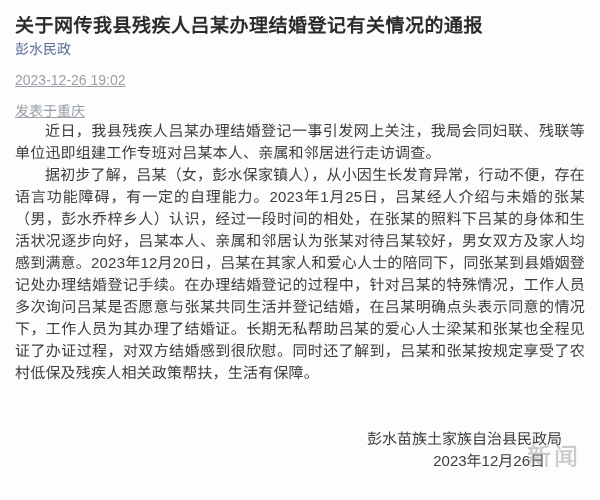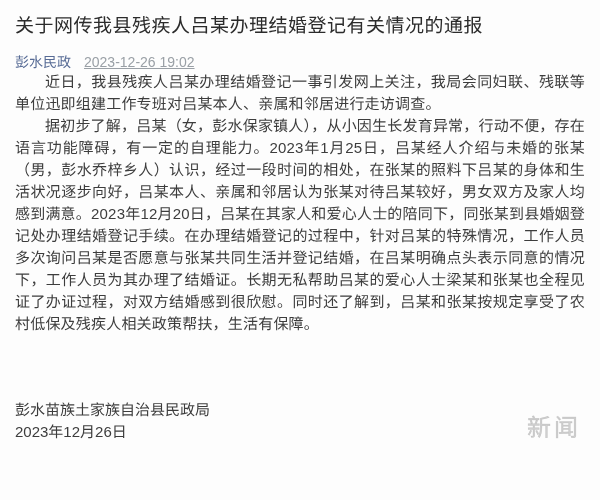--- a/index.html
+++ b/index.html
@@ -16,55 +16,55 @@
     overflow: hidden;
   }
   .page {
     position: relative;
     width: 600px; height: 500px;
     padding: 12px 15px 0 15px;
     background: #fdfdfd;
   }
   .article-title {
     font-size: 19px;
-    font-weight: 400;
+    font-weight: 700;
     line-height: 28px;
     color: var(--title-color, #2b2b2b);
     letter-spacing: 0.5px;
   }
   .byline {
-    margin-top: 13px;
     font-size: 14px;
     line-height: 18px;
     display: flex;
     align-items: baseline;
     gap: 13px;
     white-space: nowrap;
+    flex-direction: column;
   }
   .byline .account {
     color: var(--account-color, #576b95);
     cursor: pointer;
   }
   .byline .meta {
     color: var(--meta-color, #9aa0a6);
     text-decoration: underline;
   }
   .article-body {
     color: var(--body-color, #3d3d3d);
     font-size: 15px;
     line-height: 22px;
     text-align: justify;
     letter-spacing: 0.2px;
   }
   .article-body p {
     text-indent: 2em;
   }
   .signature {
-    margin-top: 64px;
-    text-align: left;
+    margin-top: 44px;
+    text-align: right;
     color: var(--body-color, #3d3d3d);
     font-size: 15px;
     line-height: 22px;
   }
   .signature .sig-org { padding-right: 23px; }
   .signature .sig-date { padding-right: 40px; position: relative; }
   .watermark {
     position: absolute;
     right: 4px;
     bottom: 4px;
@@ -79,20 +79,21 @@
 </head>
 <body>
 
 <div class="page">
 
   <h1 class="article-title">关于网传我县残疾人吕某办理结婚登记有关情况的通报</h1>
 
   <div class="byline">
     <span class="account">彭水民政</span>
     <span class="meta">2023-12-26 19:02</span>
+    <span class="meta">发表于重庆</span>
   </div>
 
   <div class="article-body">
     <p>近日，我县残疾人吕某办理结婚登记一事引发网上关注，我局会同妇联、残联等单位迅即组建工作专班对吕某本人、亲属和邻居进行走访调查。</p>
     <p>据初步了解，吕某（女，彭水保家镇人），从小因生长发育异常，行动不便，存在语言功能障碍，有一定的自理能力。2023年1月25日，吕某经人介绍与未婚的张某（男，彭水乔梓乡人）认识，经过一段时间的相处，在张某的照料下吕某的身体和生活状况逐步向好，吕某本人、亲属和邻居认为张某对待吕某较好，男女双方及家人均感到满意。2023年12月20日，吕某在其家人和爱心人士的陪同下，同张某到县婚姻登记处办理结婚登记手续。在办理结婚登记的过程中，针对吕某的特殊情况，工作人员多次询问吕某是否愿意与张某共同生活并登记结婚，在吕某明确点头表示同意的情况下，工作人员为其办理了结婚证。长期无私帮助吕某的爱心人士梁某和张某也全程见证了办证过程，对双方结婚感到很欣慰。同时还了解到，吕某和张某按规定享受了农村低保及残疾人相关政策帮扶，生活有保障。</p>
   </div>
 
   <div class="signature">
     <div class="sig-org">彭水苗族土家族自治县民政局</div>
     <div class="sig-date">

